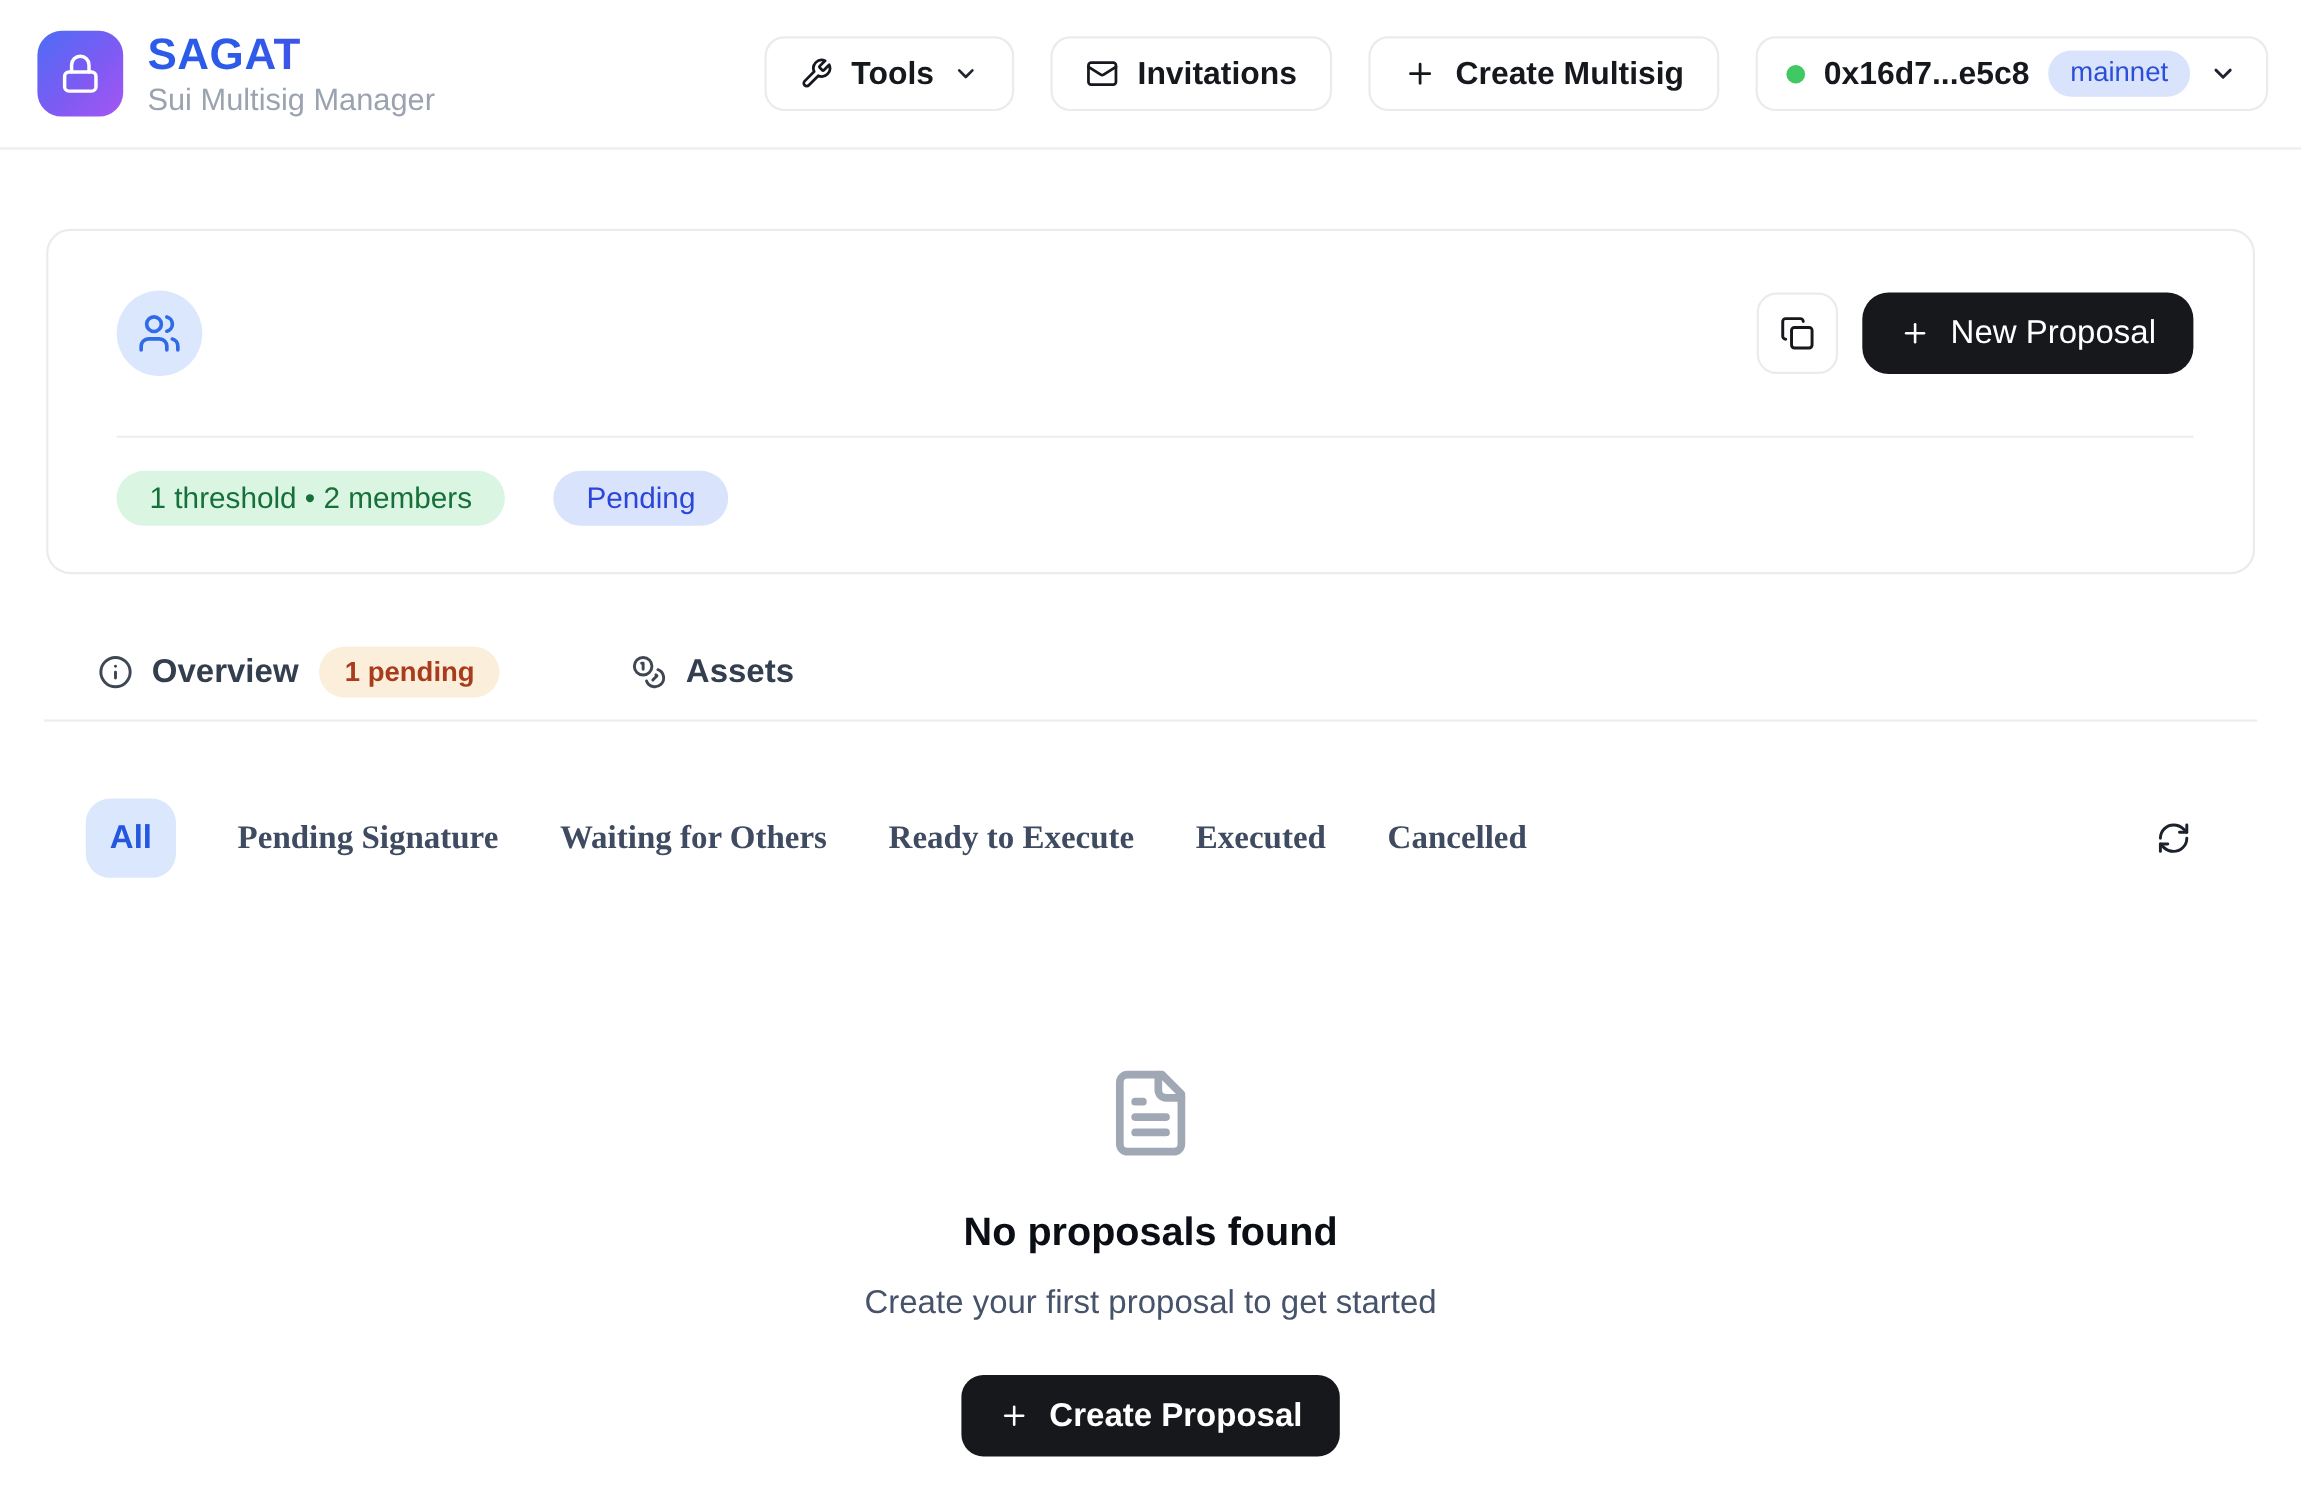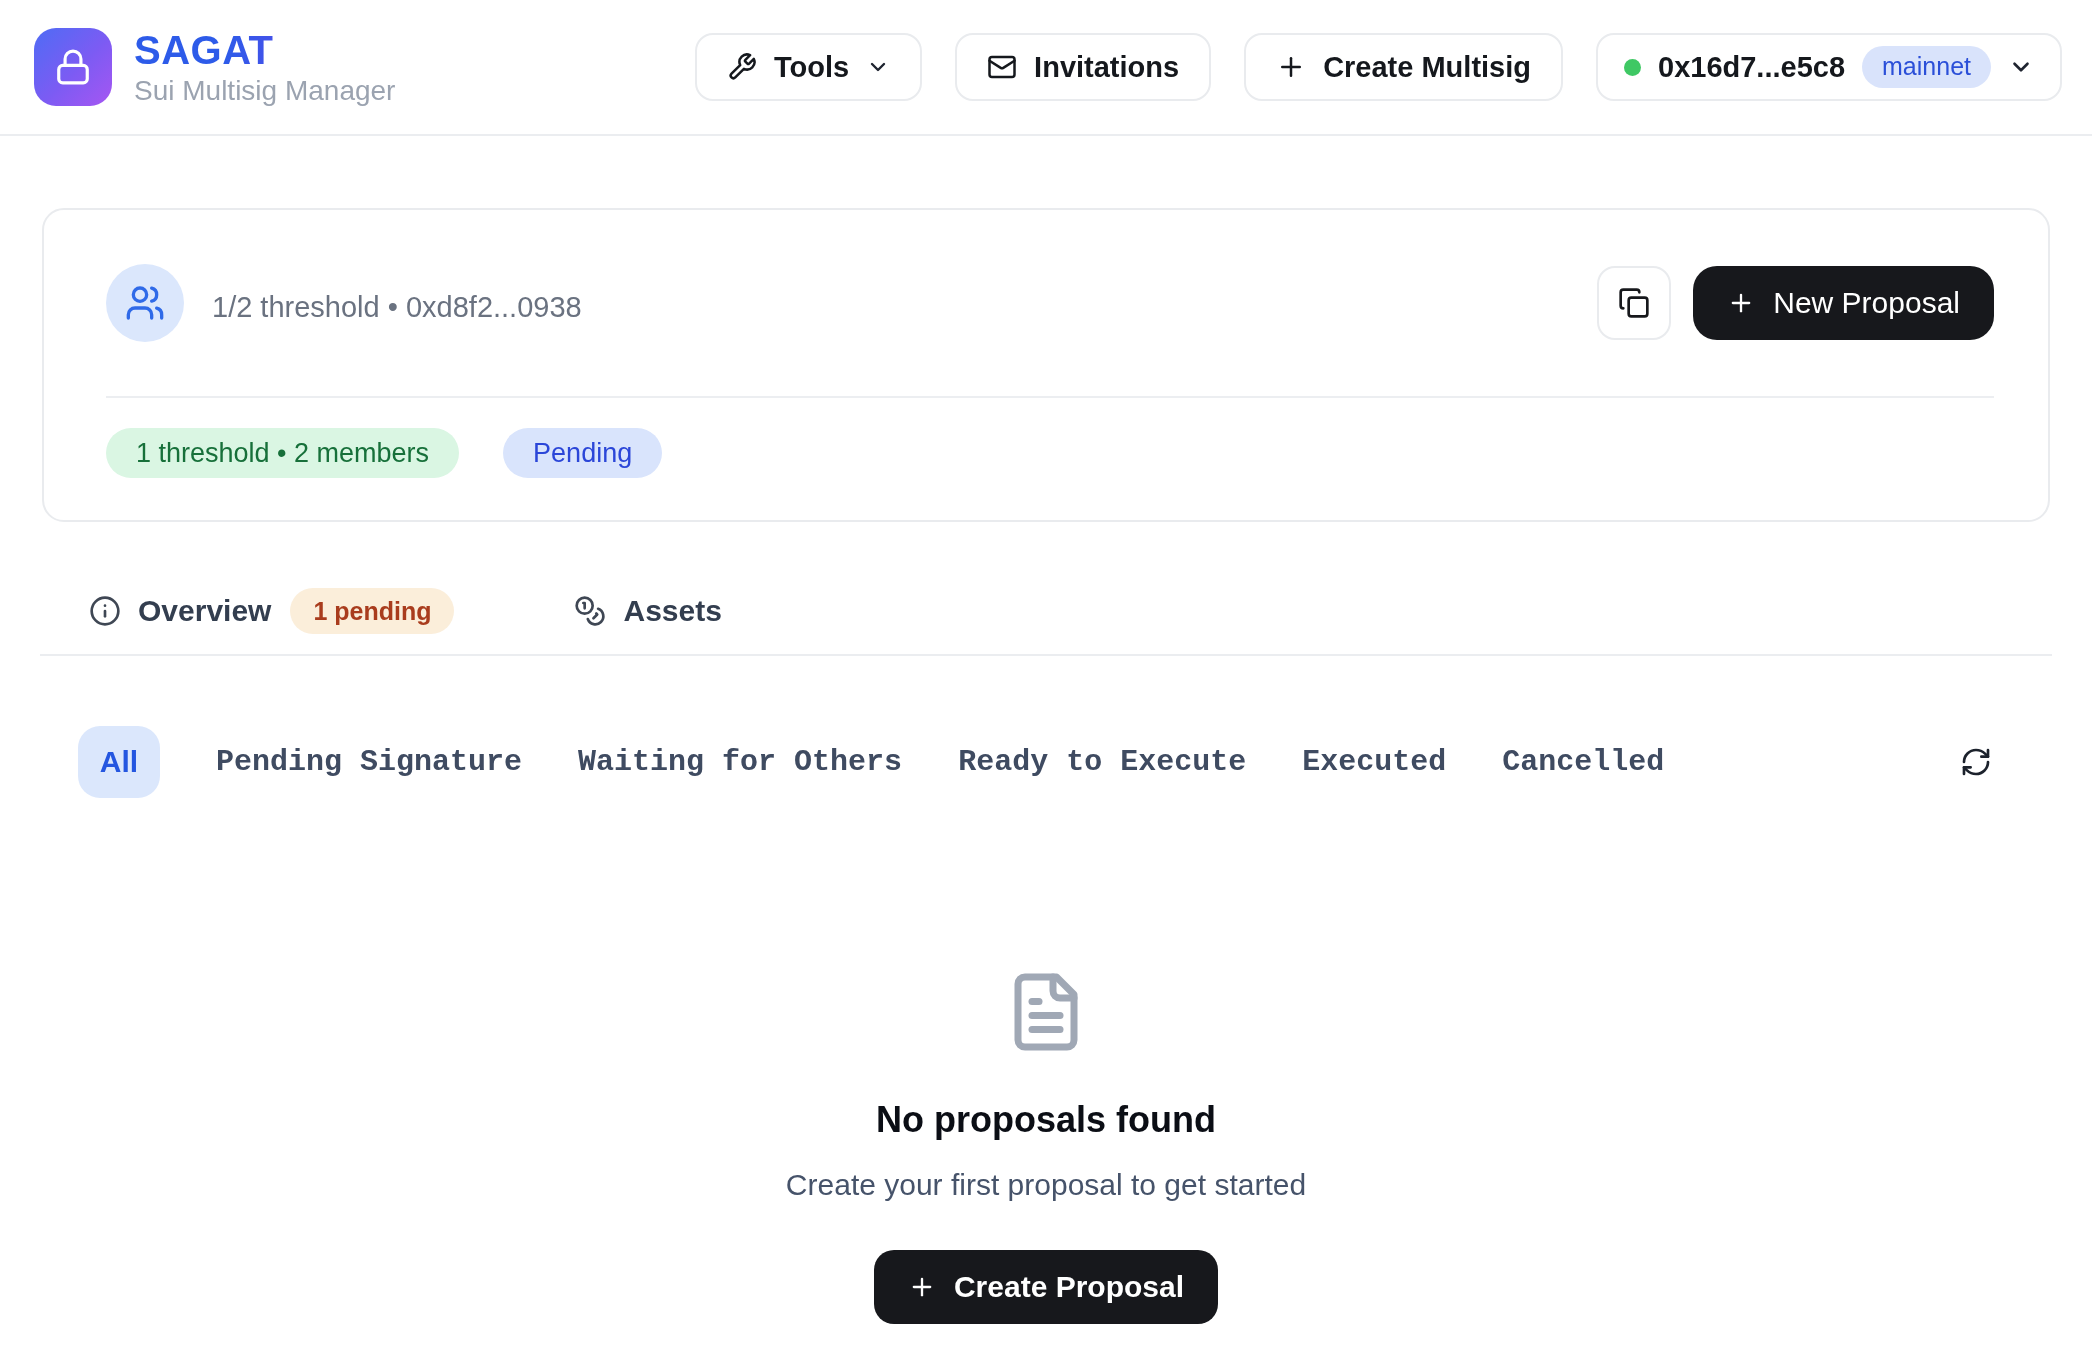--- a/index.html
+++ b/index.html
@@ -65,21 +65,21 @@
     height:46px; display:inline-flex; align-items:center; padding:0 23px;
     border-radius:23px; margin-left:2px; }
 
   
   .filters { margin:70px 40px 0; display:flex; align-items:center; gap:56px; padding-left:38px; }
   .fpill { height:72px; padding:0 20px; min-width:82px; border-radius:22px;
     background:#dbe7fc; color:#2456e0; font-size:30px; font-weight:600;
     display:inline-flex; align-items:center; justify-content:center;
     border:none; cursor:pointer; font-family:inherit; }
   .flabel { font-size:30px; font-weight:600; color:#3f4b61; background:none; border:none;
-    cursor:pointer; font-family:Liberation Mono, monospace; padding:0; }
+    cursor:pointer; font-family:Liberation Serif, serif; padding:0; }
   .refresh { margin-left:auto; margin-right:60px; background:none; border:none; cursor:pointer;
     color:#1c222c; padding:0; }
 
   
   .empty { margin-top:172px; display:flex; flex-direction:column; align-items:center; text-align:center; }
   .empty-icon { color:#a0a8b5; }
   .empty-title { margin-top:44px; font-size:36px; font-weight:700; color:#0b0e15; line-height:44px; }
   .empty-sub { margin-top:24px; font-size:30px; color:#46536a; line-height:38px; }
   .empty .btn-dark { margin-top:46px; font-weight:600; border-radius:20px; }
 </style>
@@ -156,21 +156,20 @@
       <span>
         <svg width="40" height="40" viewBox="0 0 24 24" fill="none" stroke="currentColor" stroke-width="2" stroke-linecap="round" stroke-linejoin="round">
             <path d="M16 21v-2a4 4 0 0 0-4-4H6a4 4 0 0 0-4 4v2"></path>
             <circle cx="9" cy="7" r="4"></circle>
             <path d="M22 21v-2a4 4 0 0 0-3-3.87"></path>
             <path d="M16 3.13a4 4 0 0 1 0 7.75"></path>
           </svg>
       </span>
     </div>
     <div class="card-titles">
-      <div class="card-sub">1/2 threshold • 0xd8f2...0938</div>
     </div>
     <button class="icon-btn">
       <span>
         <svg width="32" height="32" viewBox="0 0 24 24" fill="none" stroke="currentColor" stroke-width="2" stroke-linecap="round" stroke-linejoin="round">
             <rect x="8" y="8" width="14" height="14" rx="2"></rect>
             <path d="M4 16c-1.1 0-2-.9-2-2V4c0-1.1.9-2 2-2h10c1.1 0 2 .9 2 2"></path>
           </svg>
       </span>
     </button>
     <button class="btn-dark">

